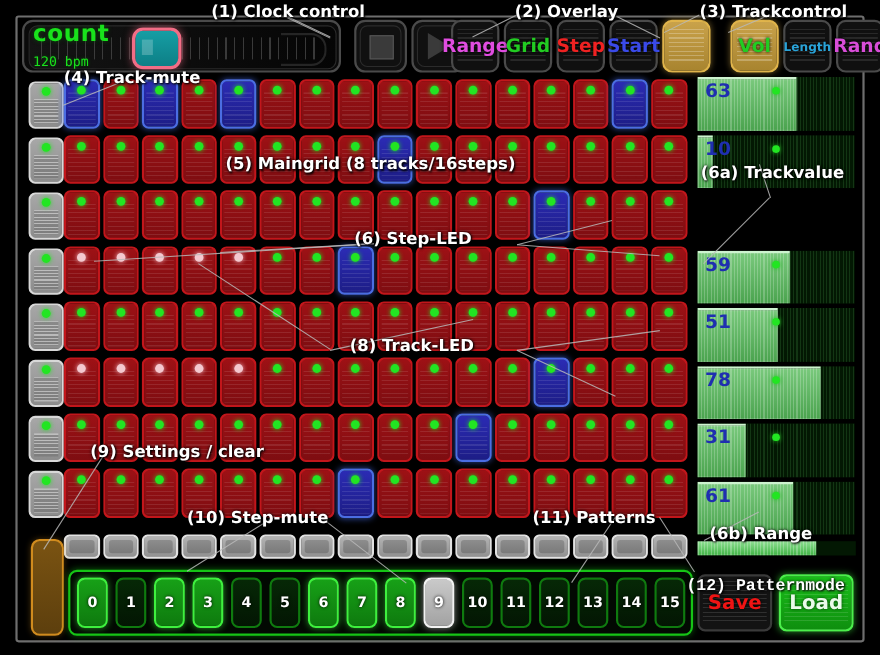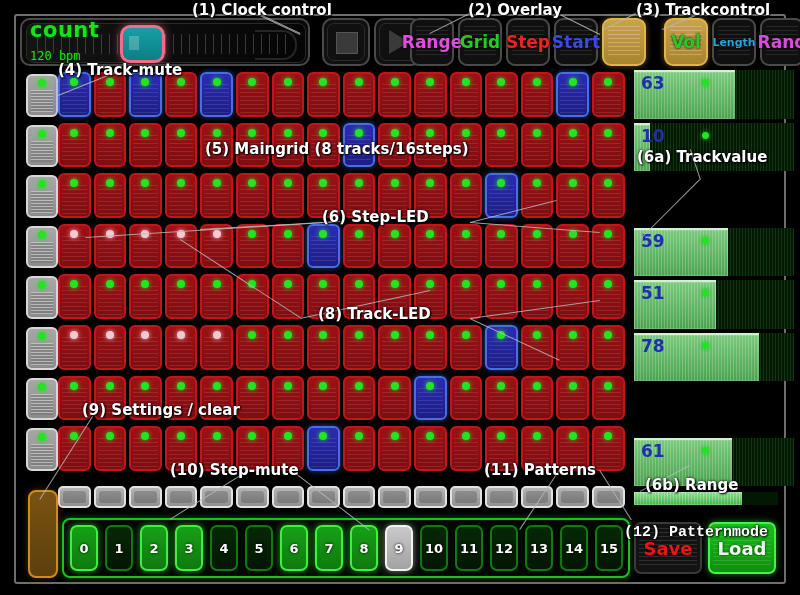--- a/index.html
+++ b/index.html
@@ -86,21 +86,21 @@
        display:flex;align-items:center;justify-content:center;color:#fff;font-weight:bold;font-size:13px;
        font-family:"DejaVu Sans",sans-serif;text-shadow:0 0 3px #000;}
   .pat.dim{background:linear-gradient(180deg,#062806,#031603);border:2px solid #0f7a0f;}
   .pat.lit{background:linear-gradient(180deg,#17a017,#0e7a0e);border:2px solid #3ef03e;
        box-shadow:0 0 7px rgba(62,240,62,.6);}
   .pat.cur{background:linear-gradient(180deg,#c9c9c9,#a2a2a2);border:2px solid #f2f2f2;
        box-shadow:0 0 7px rgba(255,255,255,.5);color:#fff;}
 
   
   #rightcol{position:absolute;left:634px;top:70px;width:144px;height:420px;background:#000;}
-  .tv{position:absolute;left:0;width:160px;background:#031803;overflow:hidden;}
+  .tv{position:absolute;left:0;width:143px;background:#031803;overflow:hidden;}
   .tv .fill{position:absolute;left:0;top:0;bottom:0;
        background:linear-gradient(180deg,#79c97c,#5fb463 55%,#4aa34e);
        border-top:2px solid #cdf3cf;
        box-shadow:inset 0 0 0 1px rgba(255,255,255,.15);}
   .tv .fill::after{content:"";position:absolute;left:0;top:0;right:0;bottom:0;
        background:repeating-linear-gradient(90deg,rgba(255,255,255,.22) 0 1px,transparent 1px 3px);}
   .tv .bg-stripe{position:absolute;left:0;top:0;right:0;bottom:0;
        background:repeating-linear-gradient(90deg,rgba(90,190,95,.18) 0 1px,transparent 1px 3px);}
   .tv .num{position:absolute;left:7px;top:3px;color:#1f2fb0;font-size:17px;font-weight:bold;
        font-family:"DejaVu Sans",sans-serif;z-index:5;}
@@ -867,20 +867,26 @@
       <div class="tv" style="top: 210px; height: 48.5px;">
         <div class="bg-stripe"></div>
         <div class="fill" style="width: 51%;"></div>
         <div class="num">51</div>
         <div class="tled" style="left: 68px; top: 9px;"></div>
       </div>
       <div class="tv" style="top: 262.5px; height: 48.5px;">
         <div class="bg-stripe"></div>
         <div class="fill" style="width: 78%;"></div>
         <div class="num">78</div>
+        <div class="tled" style="left: 68px; top: 9px;"></div>
+      </div>
+      <div class="tv" style="top: 315px; height: 48.5px;">
+        <div class="bg-stripe"></div>
+        <div class="fill" style="width: 31%;"></div>
+        <div class="num">31</div>
         <div class="tled" style="left: 68px; top: 9px;"></div>
       </div>
       <div class="tv" style="top: 367.5px; height: 48.5px;">
         <div class="bg-stripe"></div>
         <div class="fill" style="width: 61%;"></div>
         <div class="num">61</div>
         <div class="tled" style="left: 68px; top: 9px;"></div>
       </div>
     </div>
   <div id="rangebar">

